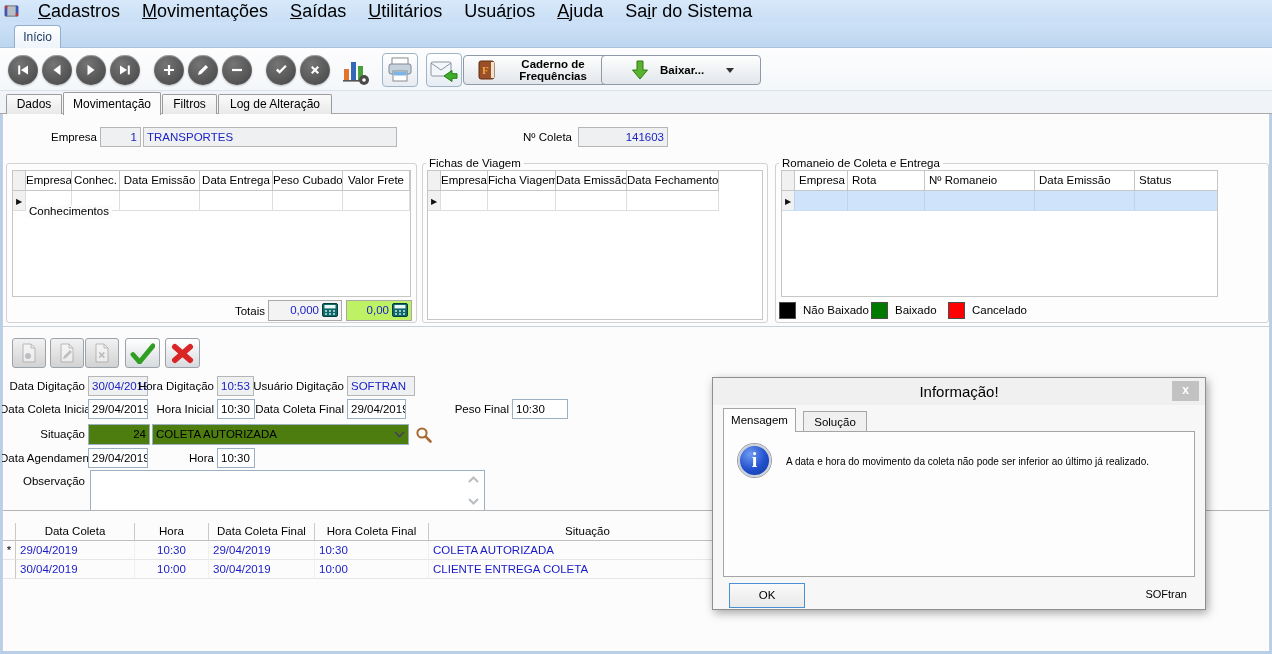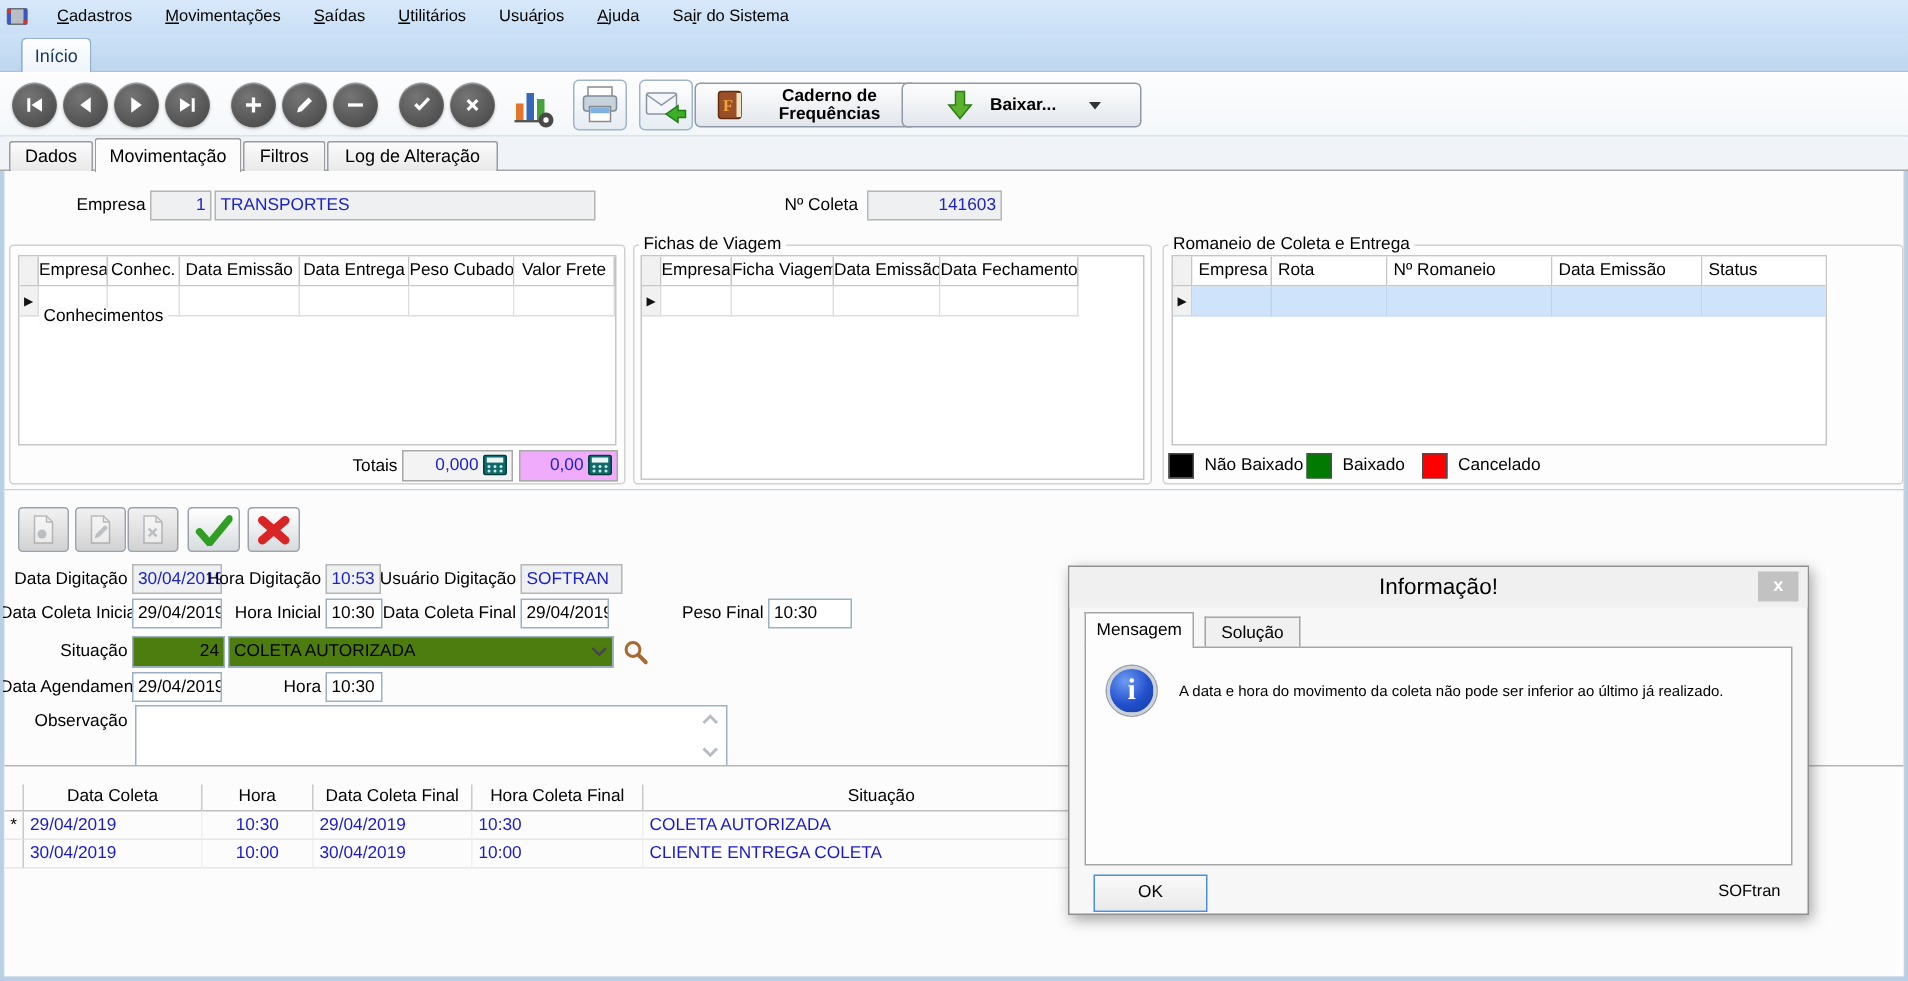--- a/index.html
+++ b/index.html
@@ -5,21 +5,21 @@
   * { margin:0; padding:0; box-sizing:border-box; }
   html,body { width:1272px; height:654px; }
   body { font-family:"Liberation Sans", sans-serif; font-size:11.5px; color:#000; background:#cfe0f2; }
   #app { position:relative; width:1272px; height:654px; overflow:hidden; background:#f3f6fa; }
   .abs { position:absolute; }
 
   
   .menubar { position:absolute; left:0; top:0; width:1272px; height:22px;
     background:linear-gradient(#d8e9fb,#c9dff5); display:flex; align-items:center; z-index:10; }
   .appicon { width:15px; height:14px; margin:0 8px 0 4px; }
-  .menu-item { font-size:11px; padding:0 11px; line-height:22px; cursor:default; white-space:nowrap; }
+  .menu-item { font-size:18px; padding:0 11px; line-height:22px; cursor:default; white-space:nowrap; }
   .menu-item u { text-decoration:underline; }
 
   
   .tabstrip { position:absolute; left:0; top:22px; width:1272px; height:26px;
     background:linear-gradient(#cde2f7,#bdd6ee); border-bottom:1px solid #a7c2dd; z-index:10; }
   .wintab { position:absolute; top:3px; height:23px; border:1px solid #93afcb; border-bottom:none;
     border-radius:4px 4px 0 0; background:linear-gradient(#fdfeff,#eef4fb);
     color:#17365d; font-size:12px; display:flex; align-items:center; justify-content:center; }
   .wintab.active { background:#fbfcfe; z-index:12; height:24px; }
   .tabclose { width:14px; height:13px; margin-left:8px; border:1px solid #8fa6bd; border-radius:3px;
@@ -279,21 +279,21 @@
   <svg class="abs" style="left:322px; top:303px;" width="16" height="14" viewBox="0 0 16 14">
     <rect x="0.5" y="0.5" width="15" height="13" rx="1.5" fill="#0c6a6a" stroke="#063c3c"></rect>
     <rect x="2.5" y="2" width="11" height="3.4" fill="#eaf6f4"></rect>
     <circle cx="4" cy="8" r="1" fill="#cfe8e4"></circle>
       <circle cx="8" cy="8" r="1" fill="#cfe8e4"></circle>
       <circle cx="12" cy="8" r="1" fill="#cfe8e4"></circle>
     <circle cx="4" cy="11" r="1" fill="#cfe8e4"></circle>
       <circle cx="8" cy="11" r="1" fill="#cfe8e4"></circle>
       <circle cx="12" cy="11" r="1" fill="#cfe8e4"></circle>
   </svg>
-  <div class="fld dis num blue" style="left:346px; top:300px; width:66px; height:21px; padding-right:22px; background:#f0abfc; border-color:#a8a8a8;">0,00</div>
+  <div class="fld dis num blue" style="left:346px; top:300px; width:66px; height:21px; padding-right:22px; background:#bef264; border-color:#a8a8a8;">0,00</div>
   <svg class="abs" style="left:392px; top:303px;" width="16" height="14" viewBox="0 0 16 14">
     <rect x="0.5" y="0.5" width="15" height="13" rx="1.5" fill="#0c6a6a" stroke="#063c3c"></rect>
     <rect x="2.5" y="2" width="11" height="3.4" fill="#eaf6f4"></rect>
     <circle cx="4" cy="8" r="1" fill="#cfe8e4"></circle>
       <circle cx="8" cy="8" r="1" fill="#cfe8e4"></circle>
       <circle cx="12" cy="8" r="1" fill="#cfe8e4"></circle>
     <circle cx="4" cy="11" r="1" fill="#cfe8e4"></circle>
       <circle cx="8" cy="11" r="1" fill="#cfe8e4"></circle>
       <circle cx="12" cy="11" r="1" fill="#cfe8e4"></circle>
   </svg>

